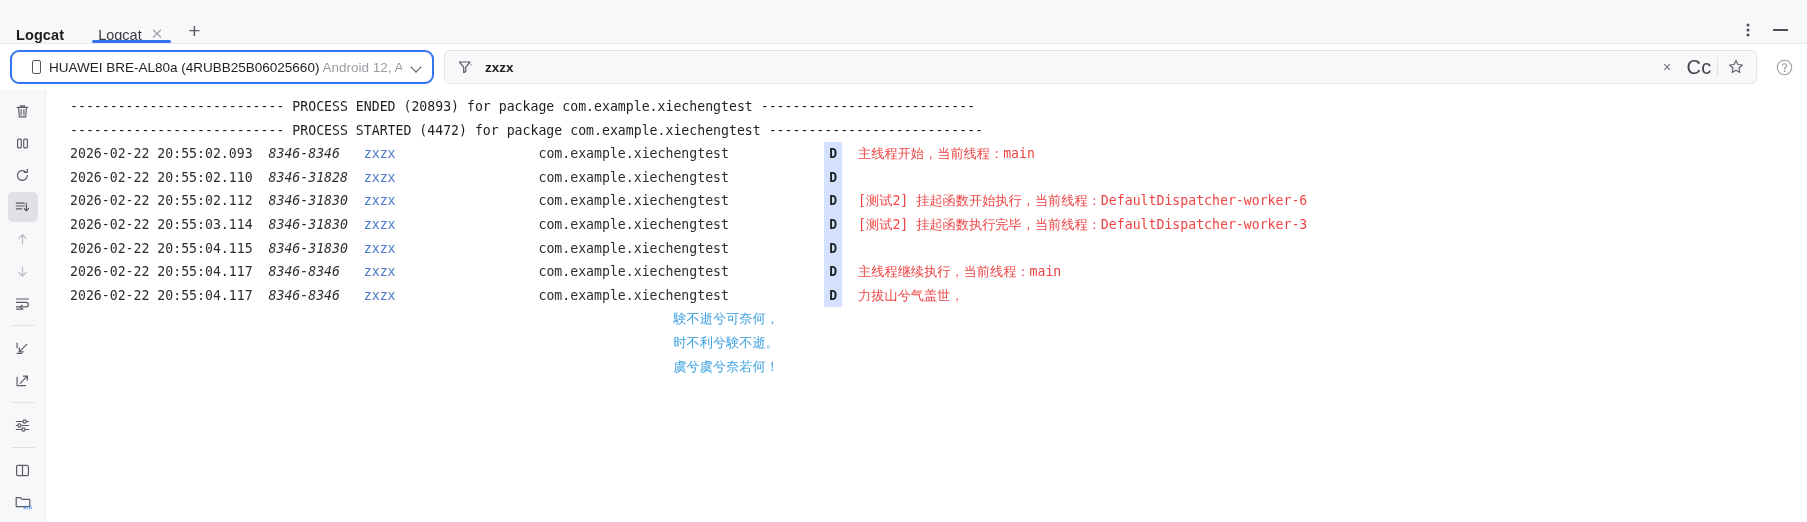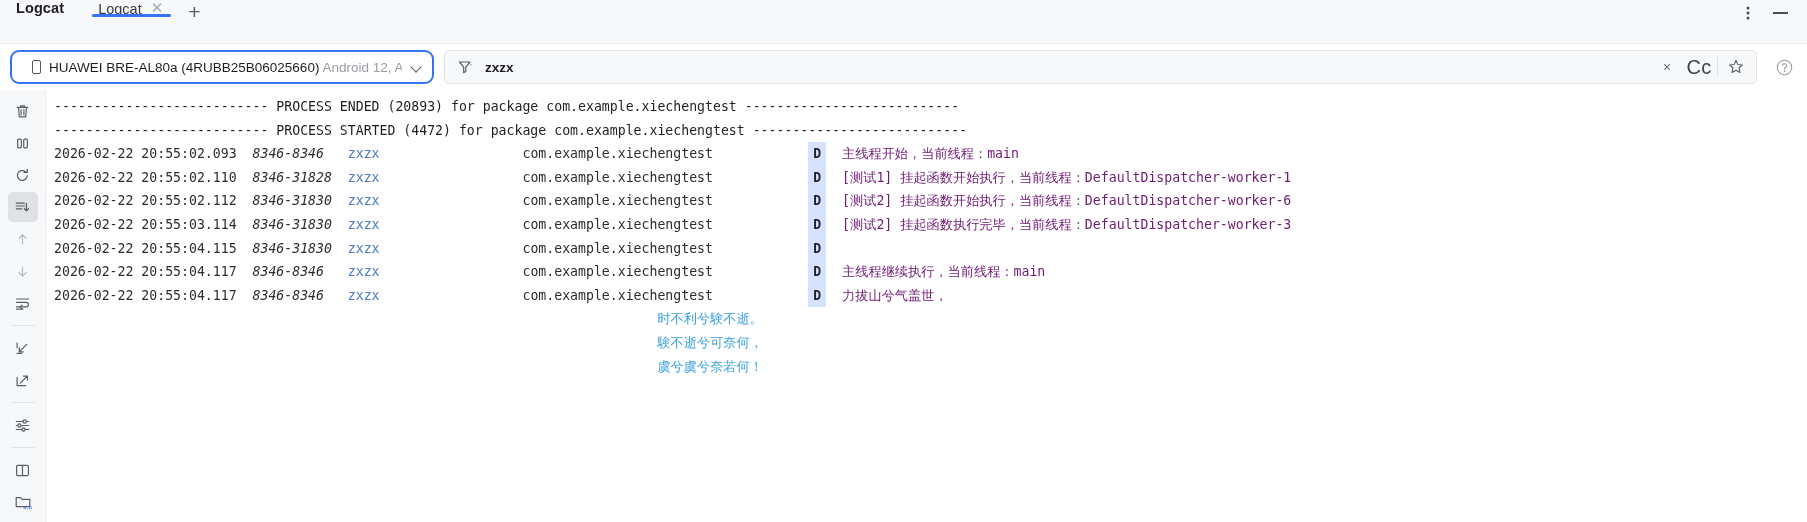--- a/index.html
+++ b/index.html
@@ -4,21 +4,21 @@
 <style>
   * { box-sizing: border-box; margin: 0; padding: 0; }
   html, body {
     width: 1807px; height: 522px;
     background: #ffffff;
     font-family: "Liberation Sans", sans-serif;
     overflow: hidden;
   }
   
   .toolwindow-header {
-    height: 44px; display: flex; align-items: flex-start;
+    height: 44px; display: flex; align-items: flex-end;
     background: #f7f8fa; border-bottom: 1px solid #ebecf0;
     position: relative;
   }
   .tw-title {
     font-size: 14.5px; font-weight: bold; color: #1f1f22;
     display: flex; align-items: center; padding: 0 18px 0 16px;
     letter-spacing: .1px;
   }
   .tab {
     display: flex; align-items: center; gap: 9px;
@@ -110,38 +110,38 @@
     width: 30px; height: 30px; display: flex; align-items: center;
     justify-content: center; border-radius: 5px; color: #5a5d63;
   }
   .tool-btn.selected { background: #dfe1e5; }
   .tool-btn.disabled { color: #b9bcc2; }
   .tool-sep { width: 24px; height: 1px; background: #e0e2e6; margin: 5px 0; }
 
   
   .log-area {
     flex: 1 1 auto; background: #ffffff; position: relative;
-    overflow: hidden; padding-top: 5px;
+    overflow: hidden; padding-top: 5px; margin-left: 16px;
   }
   .log-line {
     font-family: "DejaVu Sans Mono", monospace;
     font-size: 13.2px; line-height: 23.6px;
     white-space: pre; color: #2b2d30; padding-left: 8px;
     display: flex; align-items: stretch;
   }
   .sysline { color: #1f1f22; padding-left: 8px; }
   .c-ts    { color: #2b2d30; }
   .c-pid   { color: #2b2d30; font-style: italic; }
   .c-tag   { color: #4a78c4; }
   .c-pkg   { color: #2b2d30; }
   .c-lvl   {
     color: #1f1f22; background: #d4e2ff; display: inline-block;
     padding: 0 5px; font-weight: bold;
   }
-  .c-msg   { color: #701a75; }
+  .c-msg   { color: #ef4444; }
   .cont-line { color: #3aa0e0; }
 </style>
 </head>
 <body>
 
 <div class="toolwindow-header">
   <div class="tw-title">Logcat</div>
 
   <div class="tab active">
     <span>Logcat</span>
@@ -278,24 +278,24 @@
         <text x="9.2" y="15.6" font-size="5.6" fill="#3574f0" font-family="DejaVu Sans, sans-serif">a,b</text>
       </svg>
     </div>
   </div>
 
   <div class="log-area">
     <div>
         <div class="log-line sysline">--------------------------- PROCESS ENDED (20893) for package com.example.xiechengtest ---------------------------</div>
         <div class="log-line sysline">--------------------------- PROCESS STARTED (4472) for package com.example.xiechengtest ---------------------------</div>
         <div class="log-line"><span class="c-ts">2026-02-22 20:55:02.093  </span><span class="c-pid">8346-8346   </span><span class="c-tag">zxzx                  </span><span class="c-pkg">com.example.xiechengtest            </span><span class="c-lvl">D</span><span class="c-msg">  主线程开始，当前线程：main</span></div>
-        <div class="log-line"><span class="c-ts">2026-02-22 20:55:02.110  </span><span class="c-pid">8346-31828  </span><span class="c-tag">zxzx                  </span><span class="c-pkg">com.example.xiechengtest            </span><span class="c-lvl">D</span><span class="c-msg">  [测试1] 挂起函数开始执行，当前线程：DefaultDispatcher-worker-1</span></div>
+        <div class="log-line"><span class="c-ts">2026-02-22 20:55:02.110  </span><span class="c-pid">8346-31828  </span><span class="c-tag">zxzx                  </span><span class="c-pkg">com.example.xiechengtest            </span><span class="c-lvl">D</span></div>
         <div class="log-line"><span class="c-ts">2026-02-22 20:55:02.112  </span><span class="c-pid">8346-31830  </span><span class="c-tag">zxzx                  </span><span class="c-pkg">com.example.xiechengtest            </span><span class="c-lvl">D</span><span class="c-msg">  [测试2] 挂起函数开始执行，当前线程：DefaultDispatcher-worker-6</span></div>
         <div class="log-line"><span class="c-ts">2026-02-22 20:55:03.114  </span><span class="c-pid">8346-31830  </span><span class="c-tag">zxzx                  </span><span class="c-pkg">com.example.xiechengtest            </span><span class="c-lvl">D</span><span class="c-msg">  [测试2] 挂起函数执行完毕，当前线程：DefaultDispatcher-worker-3</span></div>
         <div class="log-line"><span class="c-ts">2026-02-22 20:55:04.115  </span><span class="c-pid">8346-31830  </span><span class="c-tag">zxzx                  </span><span class="c-pkg">com.example.xiechengtest            </span><span class="c-lvl">D</span></div>
         <div class="log-line"><span class="c-ts">2026-02-22 20:55:04.117  </span><span class="c-pid">8346-8346   </span><span class="c-tag">zxzx                  </span><span class="c-pkg">com.example.xiechengtest            </span><span class="c-lvl">D</span><span class="c-msg">  主线程继续执行，当前线程：main</span></div>
         <div class="log-line"><span class="c-ts">2026-02-22 20:55:04.117  </span><span class="c-pid">8346-8346   </span><span class="c-tag">zxzx                  </span><span class="c-pkg">com.example.xiechengtest            </span><span class="c-lvl">D</span><span class="c-msg">  力拔山兮气盖世，</span></div>
+        <div class="log-line"><span class="c-msg cont-line">                                                                            験不逝兮可奈何，</span></div>
         <div class="log-line"><span class="c-msg cont-line">                                                                            时不利兮験不逝。</span></div>
-        <div class="log-line"><span class="c-msg cont-line">                                                                            験不逝兮可奈何，</span></div>
         <div class="log-line"><span class="c-msg cont-line">                                                                            虞兮虞兮奈若何！</span></div>
       </div>
   </div>
 </div>
 
 </body></html>

